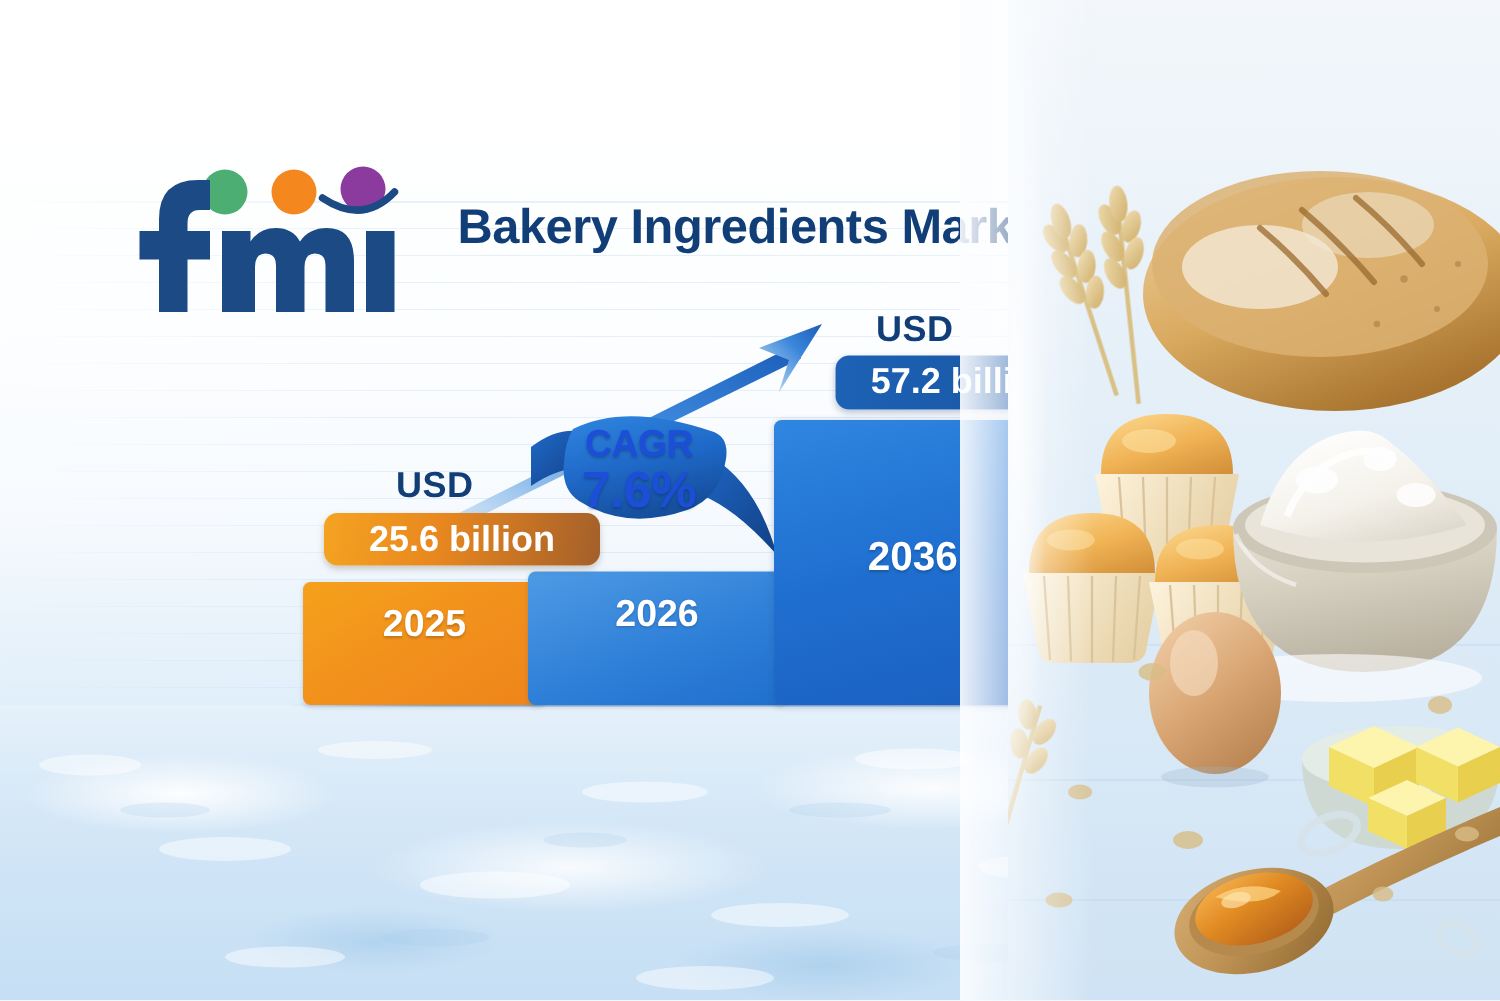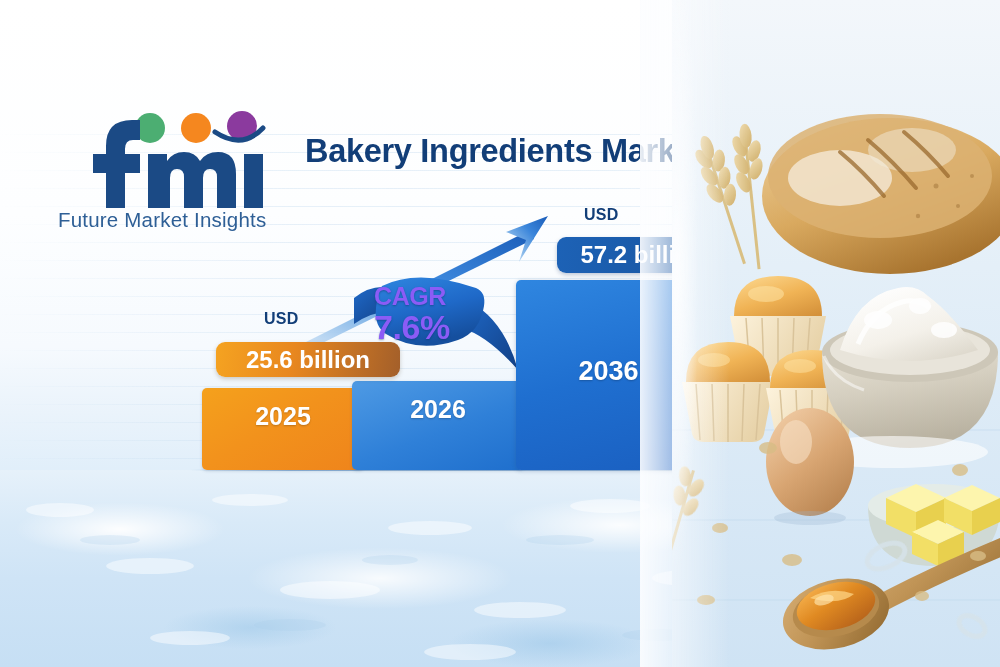--- a/index.html
+++ b/index.html
@@ -55,38 +55,38 @@
     box-shadow:0 1px 3px rgba(60,90,130,.25);}
   #bar2026{left:352px;top:381px;width:172px;height:89px;
     background:linear-gradient(160deg,#4e9ae4 0%,#2f80d8 55%,#1f6fcd 100%);
     box-shadow:0 1px 3px rgba(60,90,130,.25);}
   #bar2036{left:516px;top:280px;width:185px;height:190px;
     background:linear-gradient(165deg,#2f86e0 0%,#1f6fd0 50%,#1a5fc0 100%);
     box-shadow:0 1px 4px rgba(40,75,125,.3);}
   #bar2036 .yr{top:76px;font-size:27px;}
 
   
-  .usd{position:absolute;font-size:16px;font-weight:bold;color:#123e78;
+  .usd{position:absolute;font-size:24px;font-weight:bold;color:#123e78;
     letter-spacing:.3px;}
   #usd-2025{left:264px;top:310px;}
   #usd-2036{left:584px;top:206px;}
 
   .badge{position:absolute;border-radius:9px;color:#fff;font-weight:bold;
     display:flex;align-items:center;justify-content:center;white-space:nowrap;}
   #badge-2025{left:216px;top:342px;width:184px;height:35px;font-size:24px;
     background:linear-gradient(100deg,#f5a321 0%,#e8871f 42%,#a35f2a 100%);
     box-shadow:0 2px 4px rgba(90,70,40,.26);}
   #badge-2036{left:557px;top:237px;width:171px;height:36px;font-size:24px;
     background:linear-gradient(100deg,#1d62b6 0%,#1a5aa8 55%,#164c93 100%);
     box-shadow:0 2px 4px rgba(30,60,110,.28);}
 
   
   .cagr-wrap{position:absolute;left:352px;top:268px;width:180px;height:112px;}
-  .cagr-text{position:absolute;left:22px;top:14px;width:100px;text-align:left;
-    color:#8b5cf6;font-weight:bold;line-height:1.02;
+  .cagr-text{position:absolute;left:22px;top:14px;width:100px;text-align:center;
+    color:#1d4ed8;font-weight:bold;line-height:1.02;
     text-shadow:0 1px 2px rgba(10,50,100,.45);}
   .cagr-text .l1{font-size:25px;letter-spacing:-.4px;}
   .cagr-text .l2{font-size:34px;letter-spacing:-.4px;}
 
   
   .arrow-wrap{position:absolute;left:280px;top:206px;width:300px;height:150px;}
 
   
   .food{position:absolute;left:672px;top:0;width:328px;height:667px;overflow:hidden;}
 </style>
@@ -133,21 +133,20 @@
     <circle cx="180" cy="22" r="15" fill="#8b3a9e"></circle>
 
     <path d="M153 28 q27 18 48 -4" fill="none" stroke="#1b4a85" stroke-width="5" stroke-linecap="round"></path>
 
     <path d="M44 42 q0 -26 26 -26 h8 v20 h-7 q-8 0 -8 9 v5 h15 v19 h-15 v35 h-19 v-35 h-13 v-19 h13 z" fill="#1b4a85"></path>
 
     <path d="M86 50 h19 v7 q6 -9 17 -9 q11 0 16 9 q6 -9 18 -9 q18 0 18 22 v34 h-19 v-31 q0 -8 -7 -8 q-7 0 -7 9 v30 h-19 v-31 q0 -8 -7 -8 q-7 0 -7 9 v30 h-22 z" fill="#1b4a85"></path>
 
     <rect x="182" y="50" width="19" height="54" fill="#1b4a85"></rect>
   </svg>
-  <div class="logo-tag">Future Market Insights</div>
 
   <div class="title">Bakery Ingredients Market</div>
 
   <svg class="arrow-wrap" viewBox="0 0 300 150">
     <defs>
       <linearGradient id="arrGrad" x1="0" y1="1" x2="1" y2="0">
         <stop offset="0%" stop-color="#dbeaf8" stop-opacity="0.75"></stop>
         <stop offset="28%" stop-color="#8fbdea"></stop>
         <stop offset="62%" stop-color="#3b86db"></stop>
         <stop offset="100%" stop-color="#1a5cb8"></stop>

